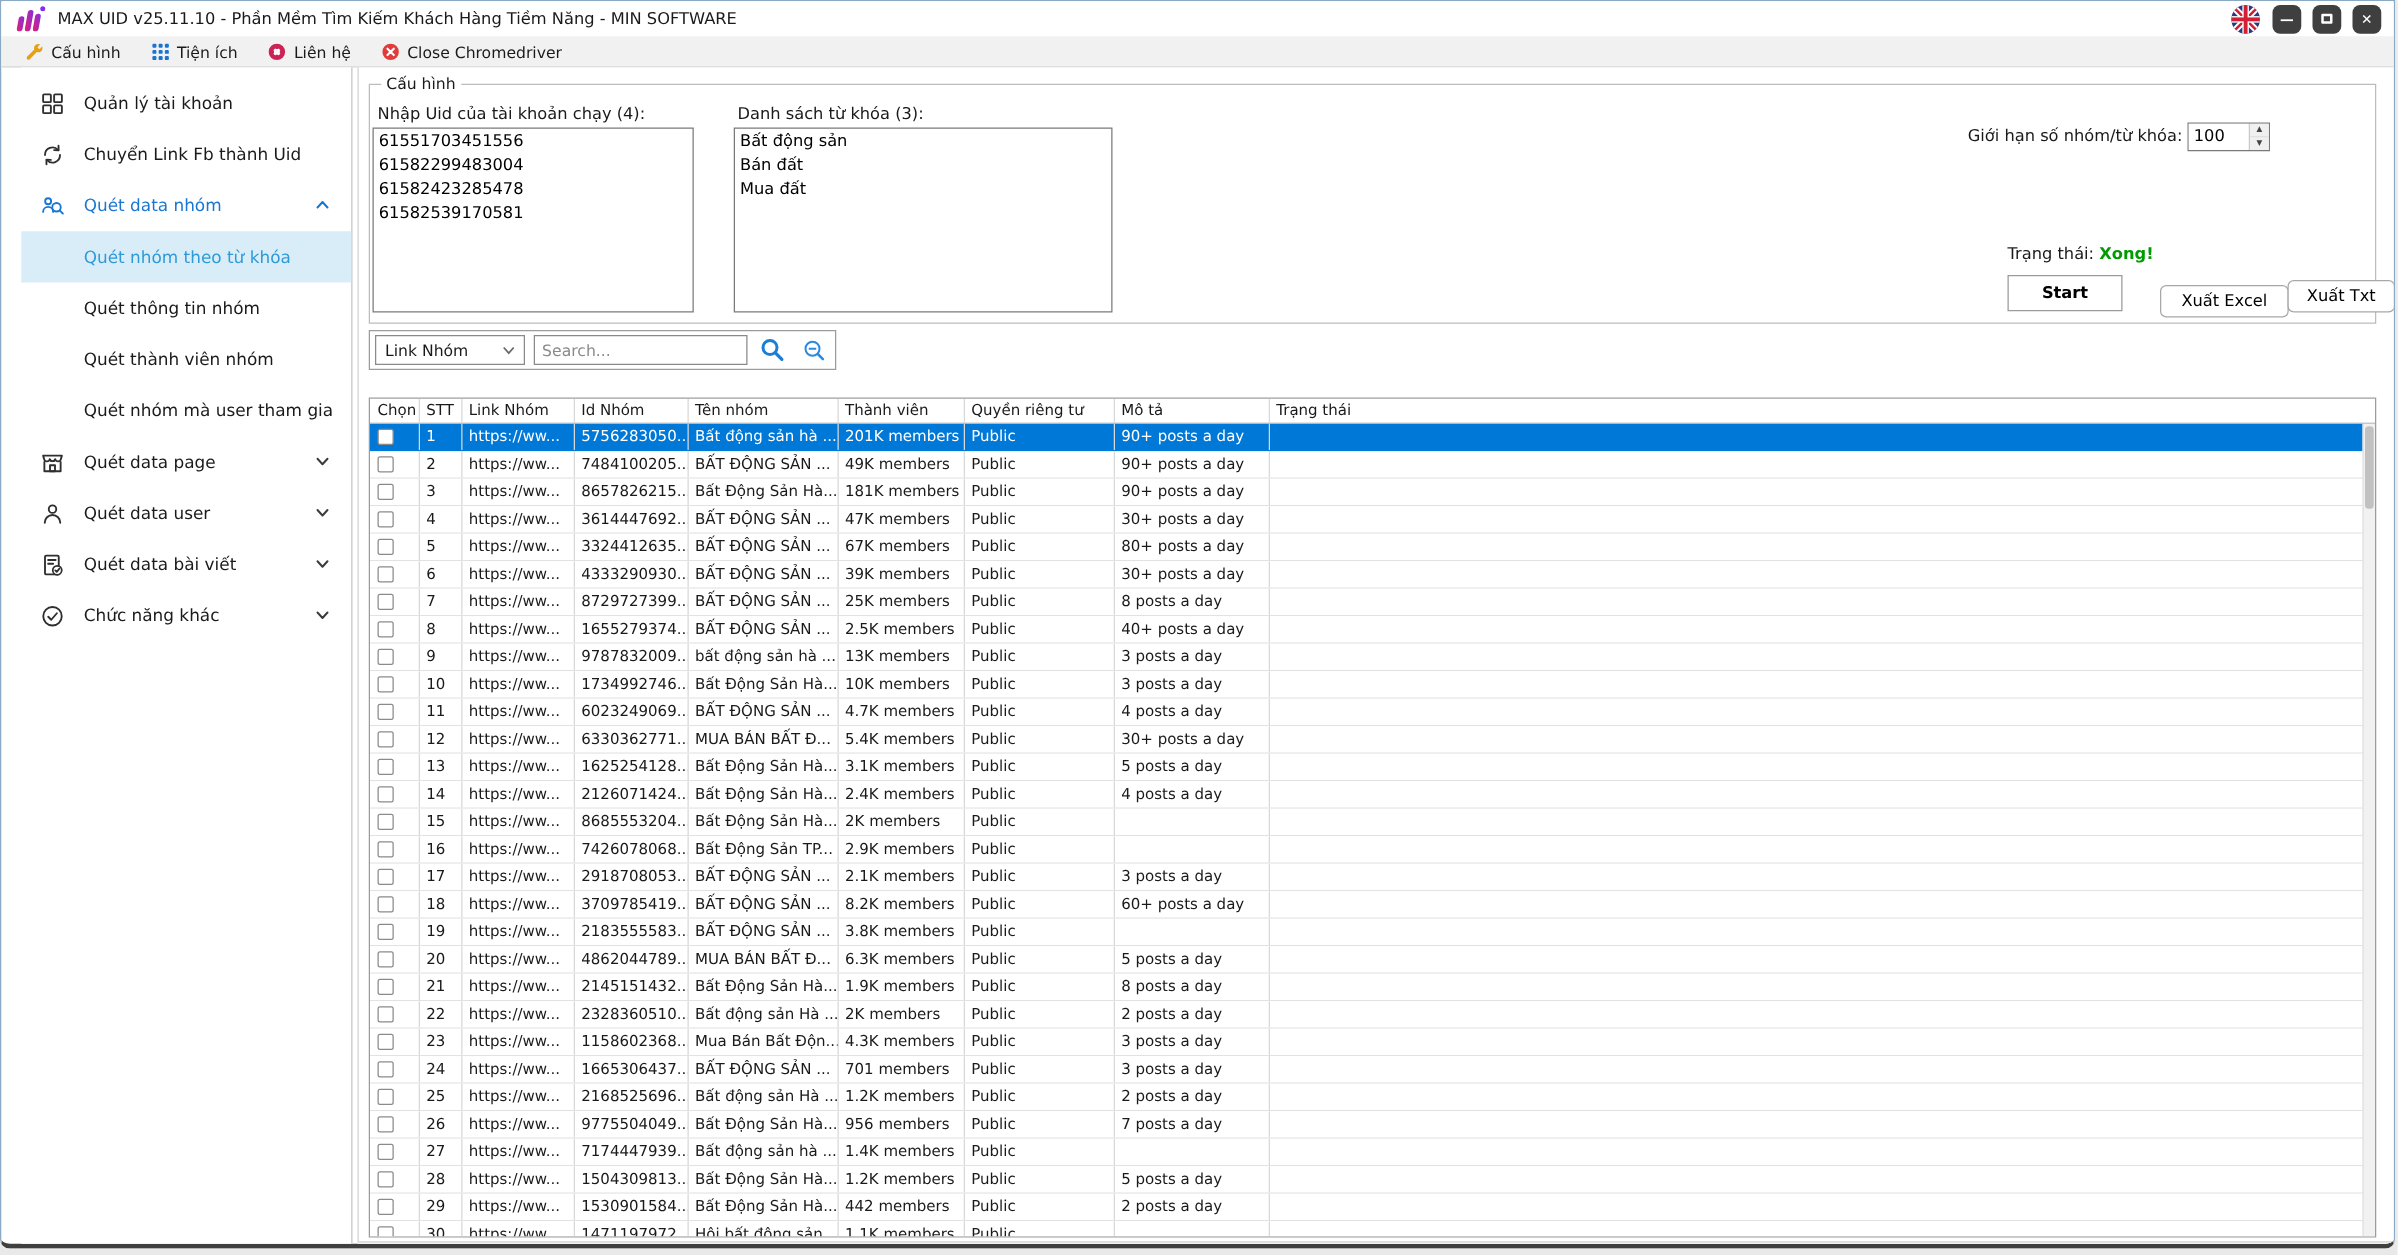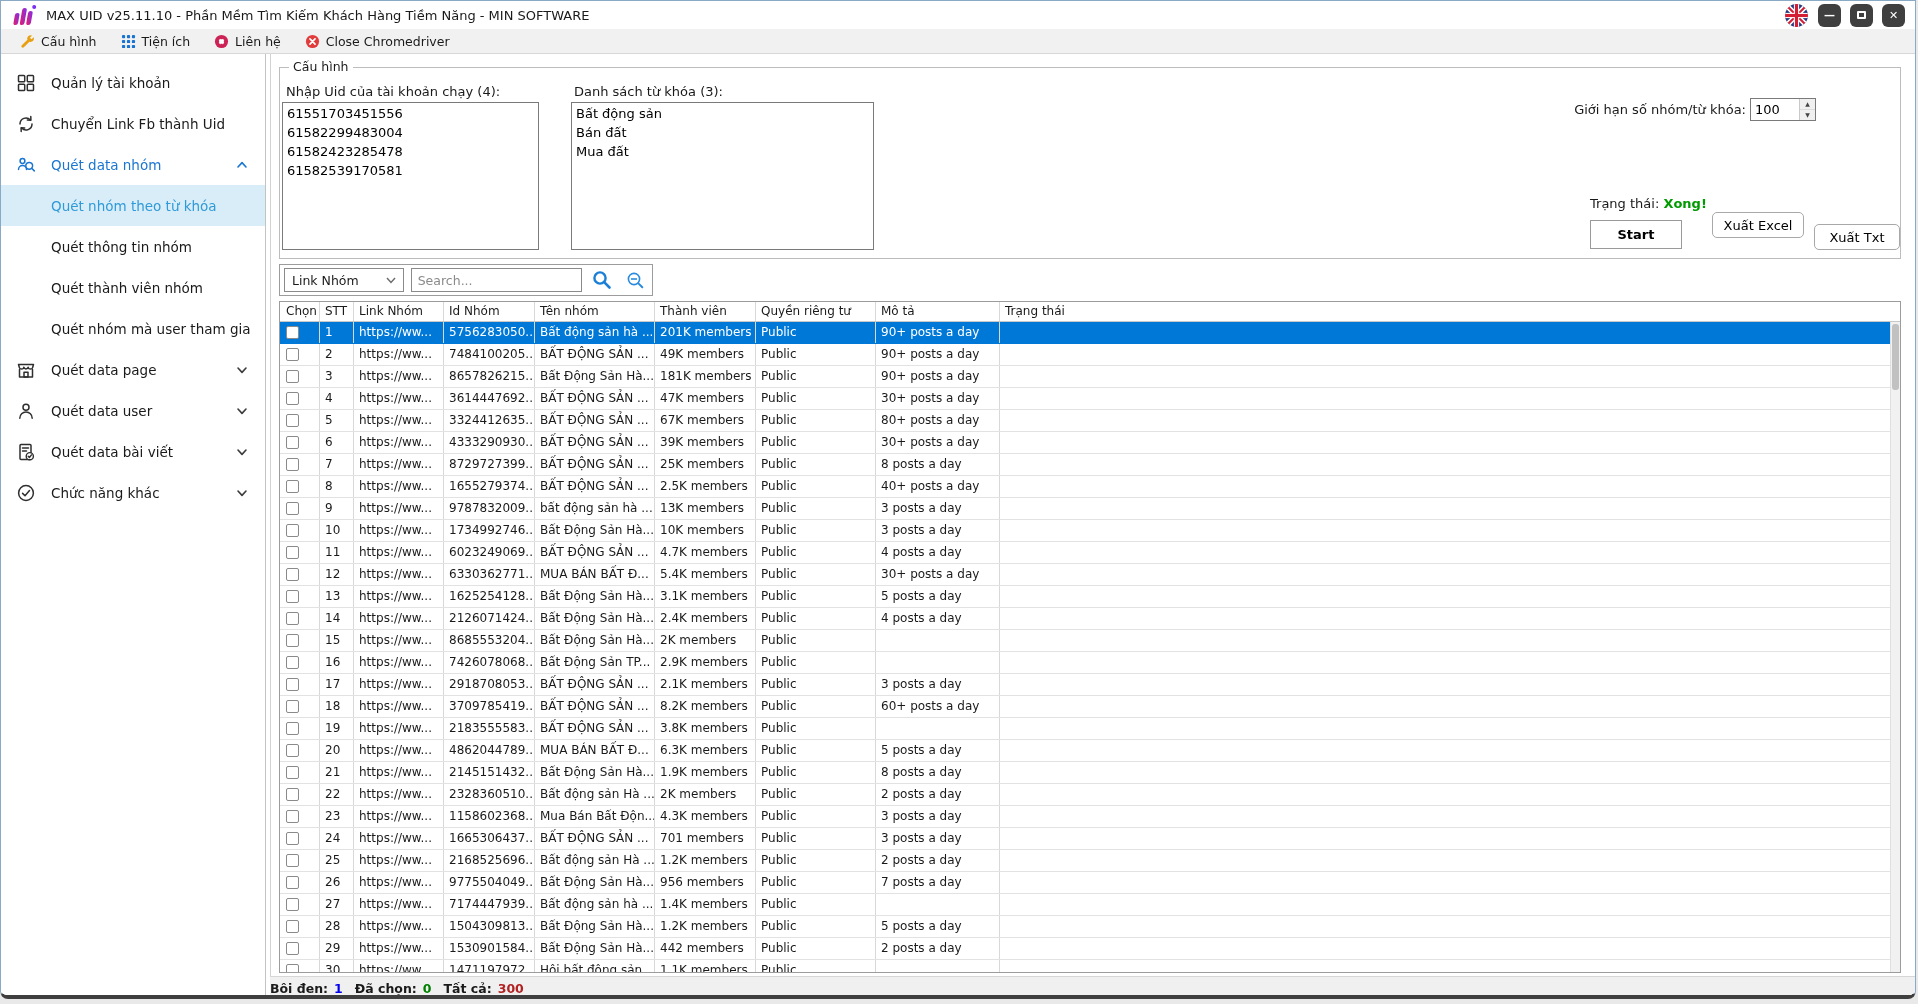--- a/index.html
+++ b/index.html
@@ -16,21 +16,21 @@
   .tb-right{margin-left:auto;display:flex;align-items:center;gap:9px;}
   .winbtn{width:23px;height:23px;background:#3f3f3f;border-radius:6px;color:#fff;display:flex;
     align-items:center;justify-content:center;font-size:11px;font-weight:bold;cursor:default;}
   .maxglyph{width:9px;height:8px;border:2px solid #fff;border-radius:1px;}
   
   .menubar{height:25px;background:#f1f1f1;border-bottom:1px solid #d7d7d7;display:flex;align-items:center;padding:0 8px;gap:2px;}
   .menu-item{display:flex;align-items:center;gap:6px;padding:2px 11px;font-size:12.5px;white-space:nowrap;}
   .mi-icon{width:15px;height:15px;display:inline-flex;}
   
   .content{display:flex;height:946px;}
-  .sidebar{width:265px;flex:0 0 265px;border-right:1px solid #c3c3c3;padding-top:8px;background:#fff;}
+  .sidebar{width:265px;flex:0 0 265px;border-right:1px solid #c3c3c3;padding-top:8px;background:#fff;margin-left:16px;}
   .side-item{height:41px;display:flex;align-items:center;gap:15px;padding:0 15px;font-size:13.5px;position:relative;white-space:nowrap;}
   .side-item .sicon{width:20px;height:20px;flex:0 0 20px;display:inline-flex;}
   .side-item.active-parent{color:#1976d2;}
   .side-sub{height:41px;display:flex;align-items:center;padding:0 15px 0 50px;font-size:13.5px;white-space:nowrap;}
   .side-sub.active{background:#d9edf9;color:#2e9ad7;}
   .chev{position:absolute;right:17px;top:14px;width:12px;height:12px;}
   
   .main{flex:1;border-left:1px solid #d2d2d2;margin-left:4px;padding:0 14px 0 8px;position:relative;background:#fff;}
   .groupbox{margin-top:13px;height:192px;border:1px solid #bcbcbc;position:relative;}
   .gb-label{position:absolute;top:-9px;left:9px;background:#fff;padding:0 4px;font-size:12.5px;}
@@ -44,30 +44,30 @@
   .limit-wrap{position:absolute;top:30px;right:84px;display:flex;align-items:center;gap:4px;font-size:13px;white-space:nowrap;}
   .spinner{width:66px;height:23px;border:1px solid #7a7a7a;display:flex;background:#fff;}
   .spinner input{flex:1;border:0;outline:none;font:13px "DejaVu Sans","Liberation Sans",sans-serif;padding:0 4px;width:44px;}
   .spin-btns{width:16px;display:flex;flex-direction:column;border-left:1px solid #c9c9c9;}
   .spin-btns div{flex:1;font-size:6px;line-height:10px;text-align:center;background:#f0f0f0;color:#444;border-bottom:1px solid #dcdcdc;}
   .status-line{position:absolute;left:1310px;top:128px;font-size:13px;white-space:nowrap;}
   .status-line .sv{color:#009b00;font-weight:bold;}
   .btn{position:absolute;background:#fff;border:1px solid #8a8a8a;font-family:inherit;font-size:13px;cursor:default;}
   .btn-start{left:1310px;top:152px;width:92px;height:29px;font-weight:bold;border:1px solid #9a9a9a;}
   .btn-round{border-radius:5px;border:1px solid #a8a8a8;}
-  .btn-excel{left:1432px;top:144px;width:92px;height:26px;}
+  .btn-excel{left:1432px;top:160px;width:103px;height:26px;}
   .btn-txt{left:1534px;top:156px;width:86px;height:26px;}
   
   .toolbar{margin-top:5px;width:374px;height:32px;border:1px solid #9c9c9c;display:flex;align-items:center;padding:0 4px;gap:7px;}
   .dropdown{width:124px;height:24px;border:1px solid #8a8a8a;display:flex;align-items:center;justify-content:space-between;padding:0 7px;font-size:12.5px;background:#fff;}
   .search-box{width:178px;height:24px;border:1px solid #8a8a8a;font:12.5px "DejaVu Sans","Liberation Sans",sans-serif;padding:0 6px;outline:none;}
   .search-box::placeholder{color:#8a8a8a;}
   .tool-ic{width:27px;height:27px;display:flex;align-items:center;justify-content:center;}
   
-  .table{margin-top:5px;height:672px;border:1px solid #9c9c9c;position:relative;overflow:hidden;background:#fff;}
+  .table{margin-top:22px;height:672px;border:1px solid #9c9c9c;position:relative;overflow:hidden;background:#fff;}
   .trow{display:flex;height:22px;line-height:21px;font-size:12px;border-bottom:1px solid #e2e2e2;background:#fff;white-space:nowrap;}
   .thead{height:20px;line-height:19px;border-bottom:1px solid #c9c9c9;}
   .tcell{flex:0 0 auto;padding:0 5px;border-right:1px solid #d8d8d8;overflow:hidden;}
   .c0{width:40px;display:flex;align-items:center;justify-content:flex-start;padding-left:6px;}
   .c1{width:34px;}.c2{width:90px;}.c3{width:91px;}.c4{width:120px;}.c5{width:101px;}.c6{width:120px;}.c7{width:124px;}
   .c8{flex:1 1 auto;border-right:none;}
   .trow.selected{background:#0078d7;color:#fff;border-bottom-color:#0078d7;}
   .cbx{width:13px;height:13px;border:1px solid #8a8a8a;border-radius:2px;background:#fff;display:inline-block;}
   .vscroll{position:absolute;top:20px;right:0;bottom:0;width:10px;background:#f1f1f1;border-left:1px solid #e0e0e0;}
   .vthumb{position:absolute;top:2px;left:1px;width:7px;height:66px;background:#c1c1c1;border-radius:3px;}

